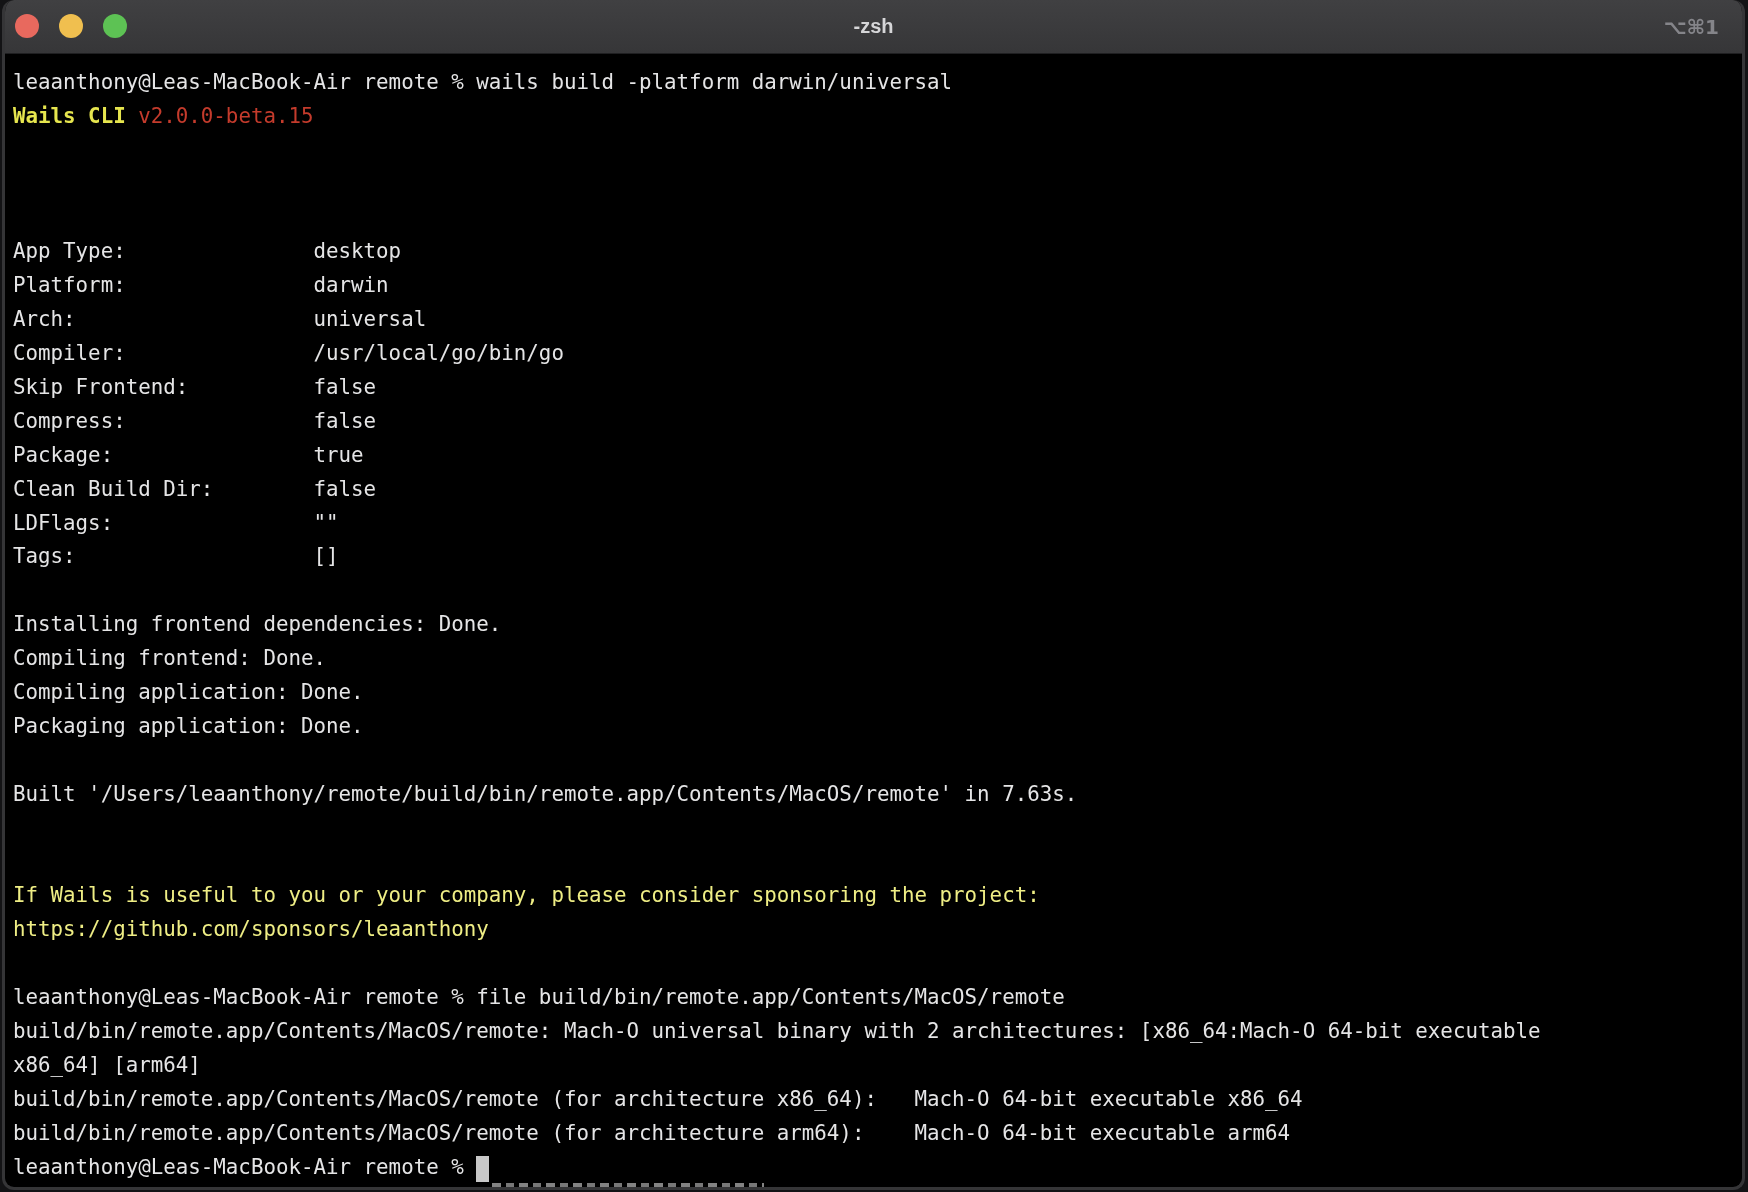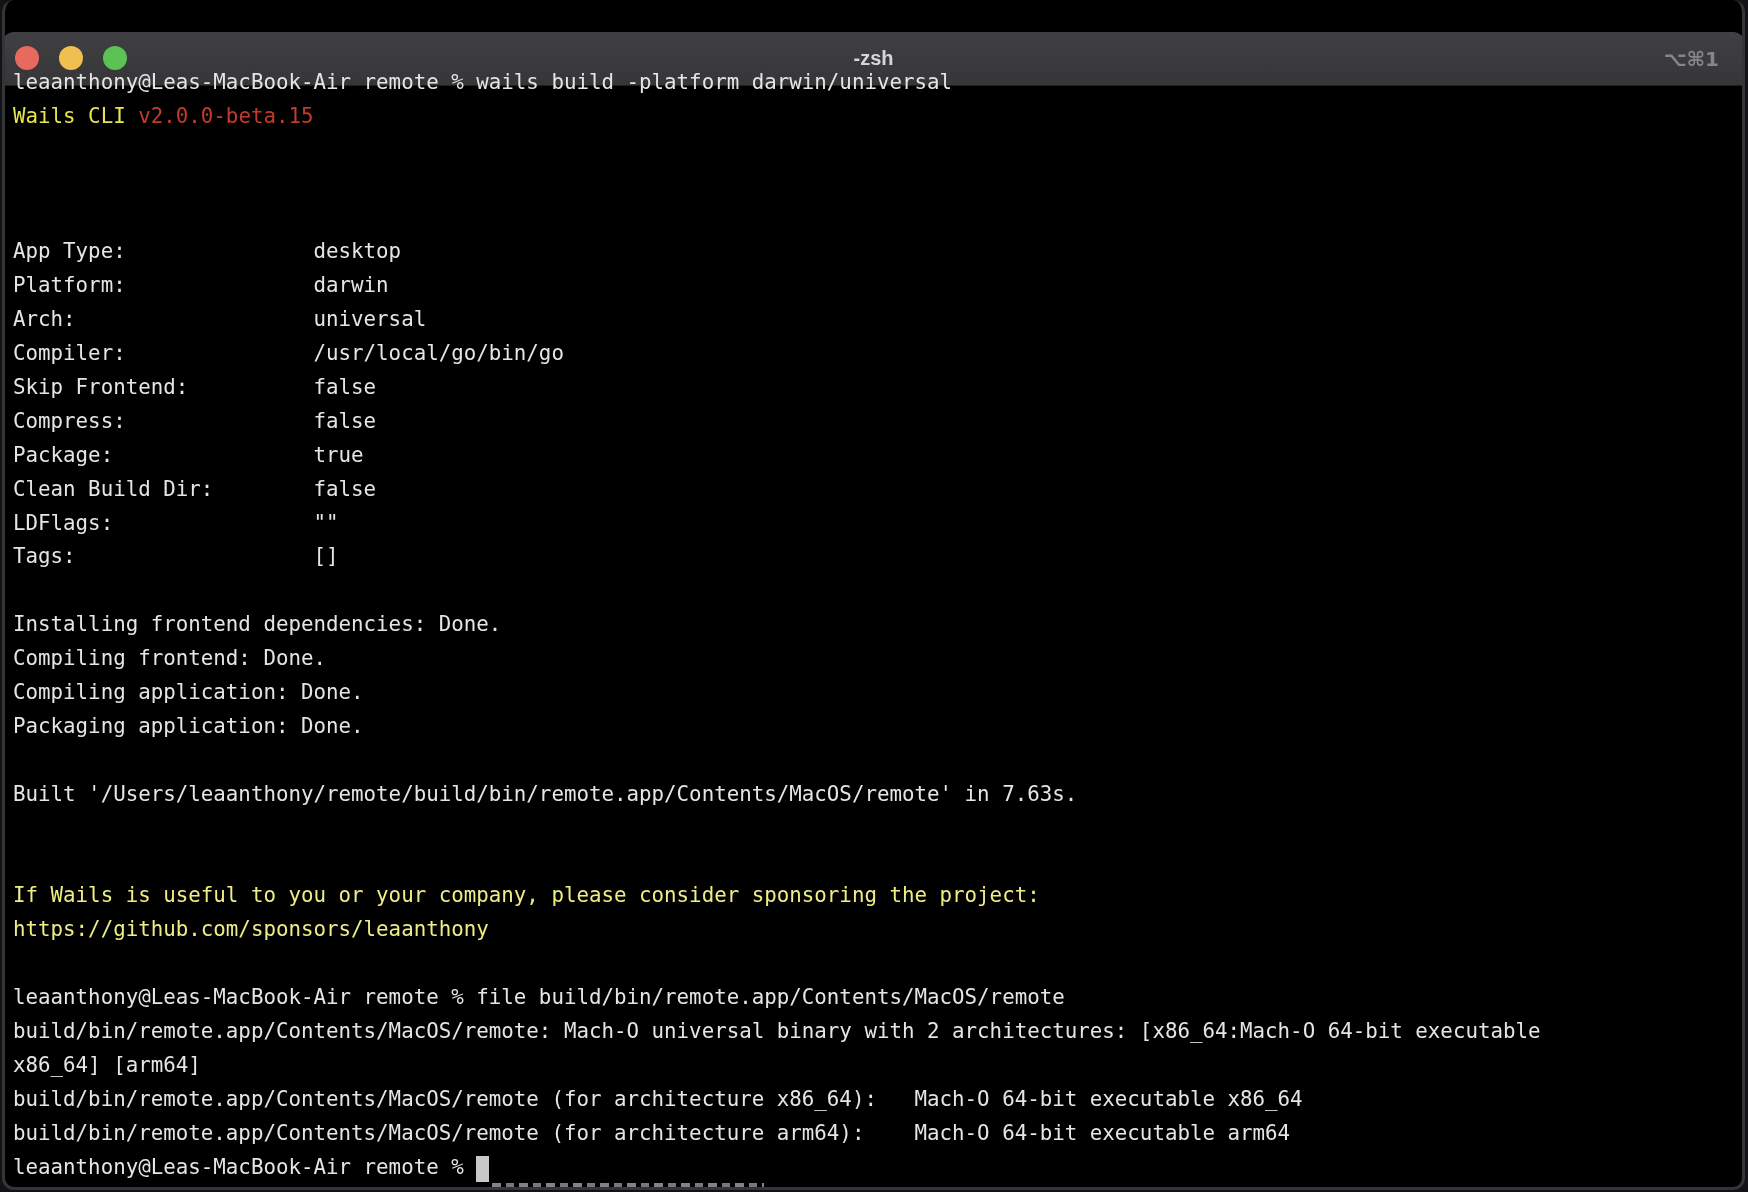--- a/index.html
+++ b/index.html
@@ -19,21 +19,20 @@
     overflow: hidden;
     box-sizing: border-box;
   }
   .titlebar {
     position: absolute;
     left: -3px; top: 0; right: -3px;
     height: 53px;
     background: linear-gradient(#404042, #363638);
     border-bottom: 1px solid #1f1f21;
     border-radius: 12px 12px 0 0;
-    margin-top: 32px;
   }
   .traffic-lights {
     position: absolute; left: 13px; top: 14px;
     display: flex; gap: 20px;
   }
   .traffic-lights .light {
     width: 24px; height: 24px; border-radius: 50%;
     padding: 0; border: none;
   }
   .light.close    { background: var(--close); }
@@ -56,21 +55,21 @@
     left: 0; top: 53px; right: 0; bottom: 0;
     padding: 13px 0 16px 8px;
     font-family: "DejaVu Sans Mono", monospace;
     font-size: 20.8px;
     line-height: 33.9px;
     color: var(--text);
     white-space: pre;
     overflow: hidden;
   }
   .line { height: 33.9px; }
-  .c-yellow      { color: var(--yellow); }
+  .c-yellow      { color: var(--yellow); font-weight: bold; }
   .c-pale_yellow { color: var(--pale_yellow); }
   .c-red         { color: var(--red); text-align: right; }
   .cursor {
     display: inline-block;
     width: 13px; height: 26px;
     background: var(--cursor);
     vertical-align: text-bottom;
     transform: translateY(3px);
   }
   .clipped-fragment {

